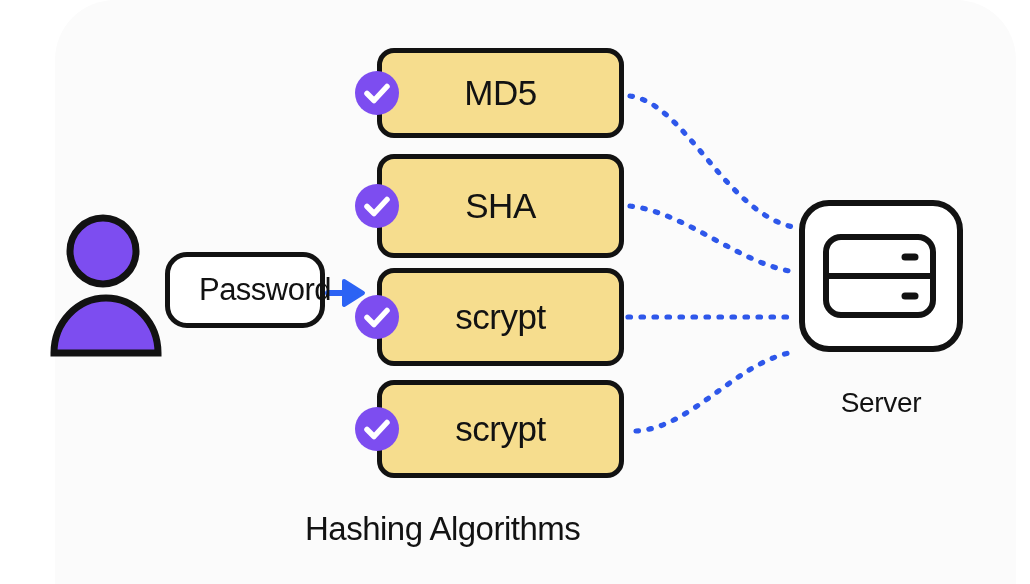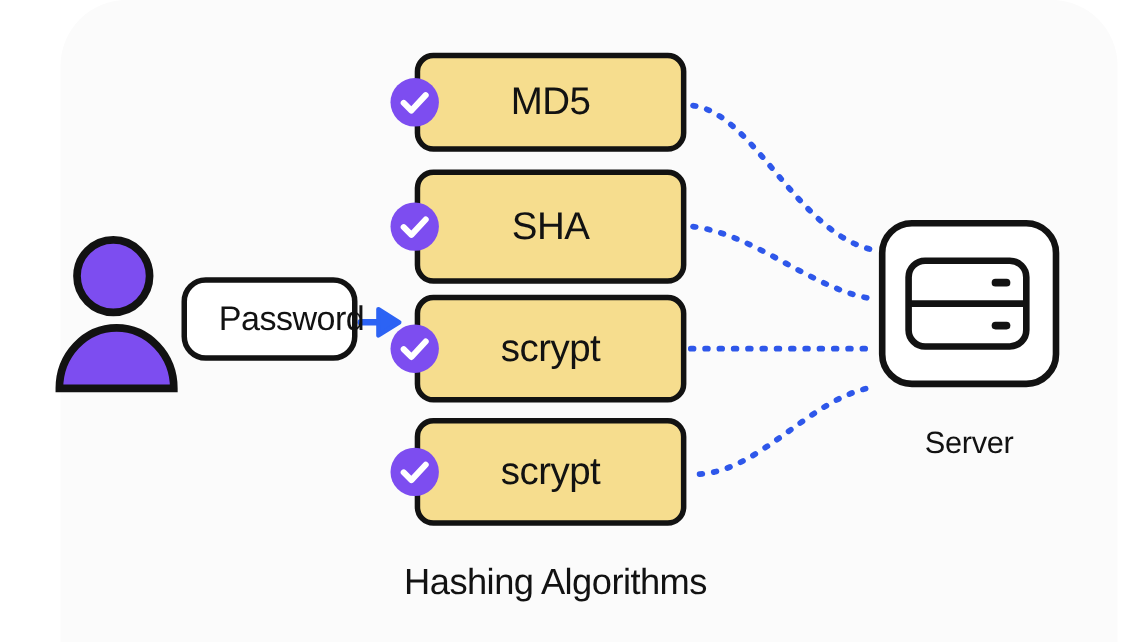--- a/index.html
+++ b/index.html
@@ -33,21 +33,21 @@
     background:var(--box-yellow,#f6dd8e);border:5px solid var(--outline,#111);border-radius:17px;
     display:flex;align-items:center;justify-content:center;
   }
   .algo-label{font-size:35px;font-weight:500;letter-spacing:-0.5px;}
   .badge{
     position:absolute;left:-27px;top:50%;margin-top:-22px;width:44px;height:44px;
     border-radius:50%;background:var(--accent-purple,#7d4df0);
     display:flex;align-items:center;justify-content:center;
   }
   .caption{
-    position:absolute;left:305px;top:510px;width:400px;text-align:center;
+    position:absolute;left:305px;top:510px;width:400px;
     font-size:33px;font-weight:500;letter-spacing:-0.5px;
   }
   .server-label{
     position:absolute;left:801px;top:365px;width:160px;text-align:center;
     font-size:28px;font-weight:500;letter-spacing:-0.3px;margin-top:22px;
   }
 </style>
 </head>
 <body>
 

